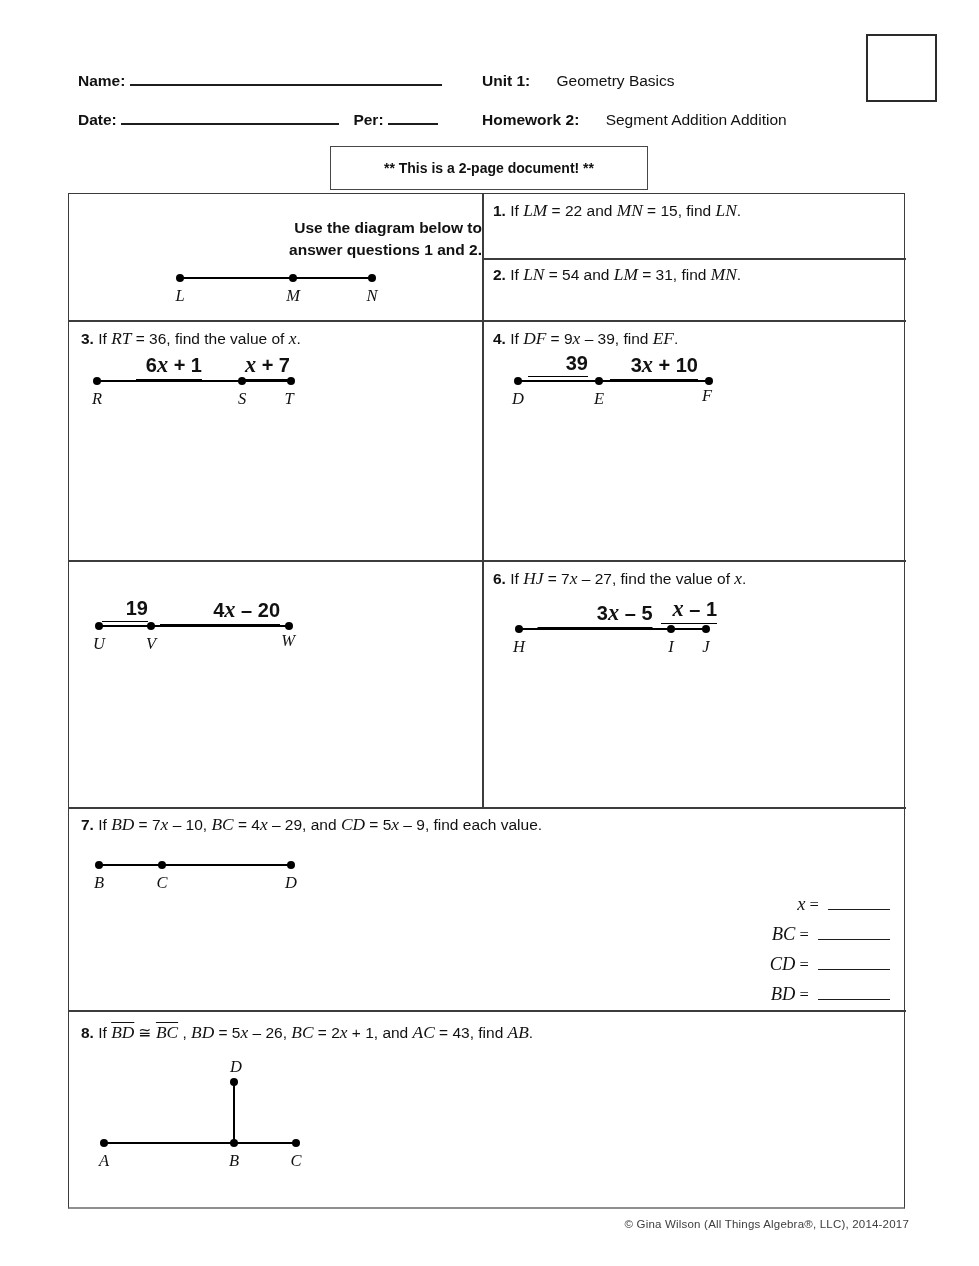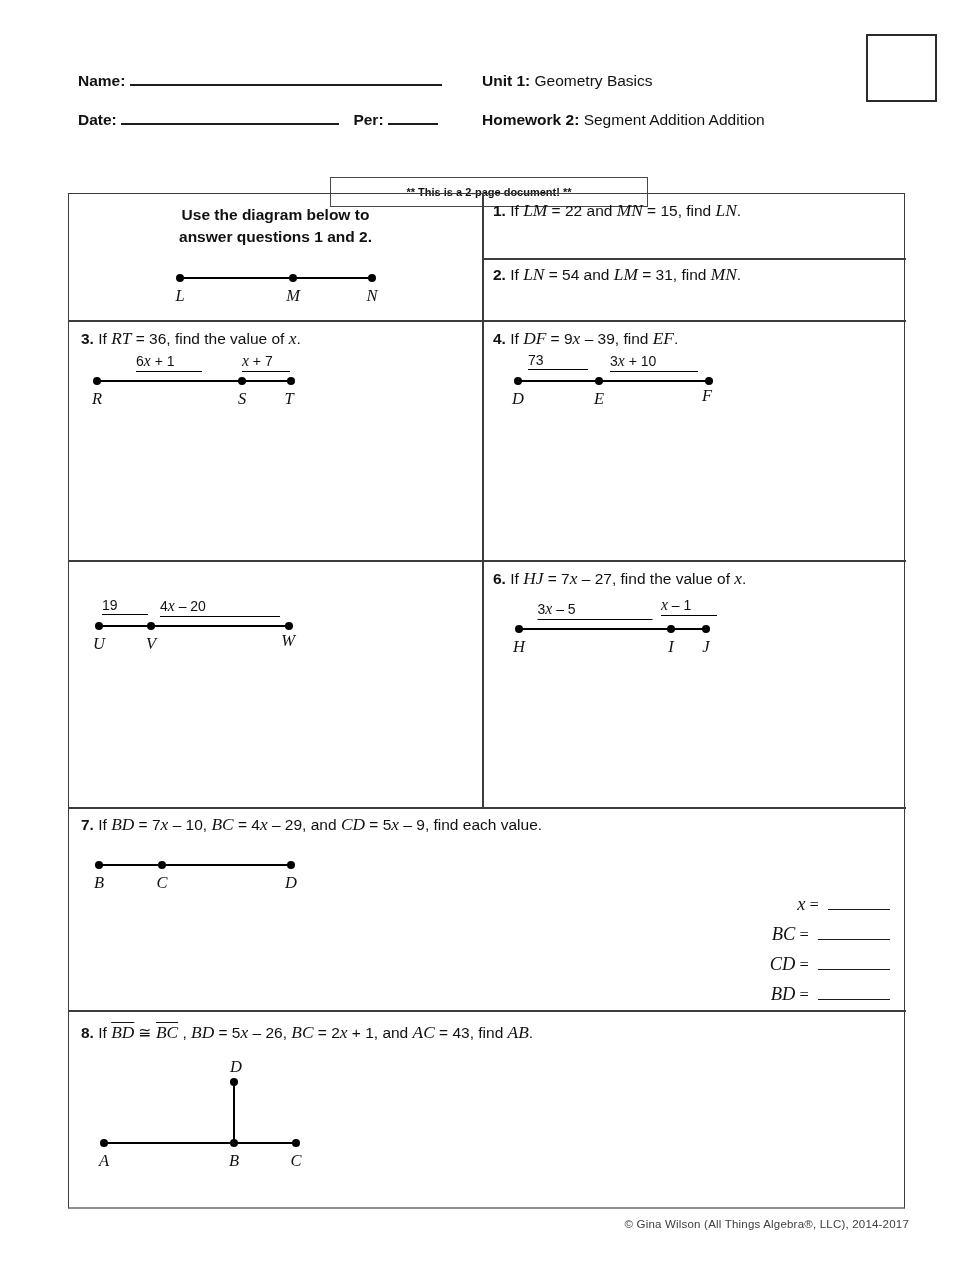--- a/index.html
+++ b/index.html
@@ -3,42 +3,42 @@
 <meta charset="utf-8">
 <style>
   * { margin:0; padding:0; box-sizing:border-box; }
   body { background:#e8e8e8; font-family:"Liberation Sans","DejaVu Sans",sans-serif; }
   .page {
     position:relative; width:979px; height:1266px; margin:0 auto;
     background:#ffffff; color:#111; overflow:hidden;
     font-family:"Liberation Sans","DejaVu Sans",sans-serif;
   }
   .hline-label { position:absolute; font-size:15.5px; font-weight:700; white-space:nowrap; }
-  .hline-label .reg { font-weight:400; }
+  .hline-label .reg { font-weight:400;margin-left:22px; }
   .blank { display:inline-block; height:3px; border-bottom:2px solid #1d1d1d; vertical-align:baseline; }
   .score-box { position:absolute; left:866px; top:34px; width:71px; height:68px; border:2px solid #2b2b2b; background:#fff; }
-  .banner { position:absolute; left:330px; top:146px; width:318px; height:30px;
+  .banner { position:absolute; left:330px; top:146px; width:318px; height:44px;
     border:1.5px solid #474747; display:flex; align-items:center; justify-content:center;
-    font-weight:700; font-size:11px;margin-top:31px; }
+    font-weight:700; font-size:14px; }
   .sheet { position:absolute; left:68px; top:193px; width:837px; height:1016px;
     border:1.5px solid #3c3c3c; border-bottom:2.5px solid #8f8f8f; }
   .gl { position:absolute; background:#3c3c3c; }
   .q { position:absolute; font-size:15.5px; line-height:21px; white-space:nowrap; }
   .qnum { font-weight:700; }
   .it { font-family:"Liberation Serif","DejaVu Serif",serif; font-style:italic; font-size:1.12em; }
   .ov { text-decoration:overline; }
-  .head2 { position:absolute; left:0; top:10px; width:413px; text-align:center;
+  .head2 { position:absolute; left:0; top:23px; width:413px; text-align:right;
     font-weight:700; font-size:15.5px; line-height:22px; }
   .segline { position:absolute; height:2px; background:#000; }
   .vsegline { position:absolute; width:2px; background:#000; }
   .dot { position:absolute; width:8px; height:8px; border-radius:50%; background:#000; }
   .pt { position:absolute; transform:translateX(-50%);
     font-family:"Liberation Serif","DejaVu Serif",serif; font-style:italic; font-size:16.5px; }
-  .meas { position:absolute; transform:translateX(-50%); text-align:left;
-    border-bottom:1.5px solid #000; font-size:14px; white-space:nowrap; padding-bottom:1px; }
+  .meas { position:absolute; transform:translateX(-50%); text-align:right;
+    border-bottom:1.5px solid #000; font-size:20px; white-space:nowrap; padding-bottom:1px;font-weight:bold; }
   .ansrow { position:absolute; right:14px; text-align:right;
     font-family:"Liberation Serif","DejaVu Serif",serif; font-size:16.5px; white-space:nowrap; }
   .ansrow .blank { border-bottom-width:1.5px; margin-left:5px; }
   .footer { position:absolute; left:68px; top:1218px; width:841px; text-align:right;
     font-size:11.5px; color:#3d3d3d; letter-spacing:.2px; }
 </style>
 </head>
 <body>
 
 <div class="page">
@@ -110,21 +110,21 @@
       <div class="pt" style="left:28px; top:195px;">R</div>
       <div class="pt" style="left:173px; top:195px;">S</div>
       <div class="pt" style="left:220px; top:195px;">T</div>
     </div>
 
     <div class="q" style="left:424px; top:134px; width:400px;">
       <span class="qnum">4.</span>
       <span><span>If </span><span class="it">DF</span><span> = 9</span><span class="it">x</span><span> – 39, find </span><span class="it">EF</span><span>.</span></span>
     </div>
     <div>
-      <div class="meas" style="left:489px; top:158px; width:60px;"><span>73</span></div>
+      <div class="meas" style="left:489px; top:158px; width:60px;"><span>39</span></div>
       <div class="meas" style="left:585px; top:158px; width:88px;"><span>3</span><span class="it">x</span><span> + 10</span></div>
       <div class="segline" style="left:449px; top:186px; width:191px;"></div>
       <div class="dot" style="left:445px; top:183px;"></div>
       <div class="dot" style="left:526px; top:183px;"></div>
       <div class="dot" style="left:636px; top:183px;"></div>
       <div class="pt" style="left:449px; top:195px;">D</div>
       <div class="pt" style="left:530px; top:195px;">E</div>
       <div class="pt" style="left:638px; top:192px;">F</div>
     </div>
 

